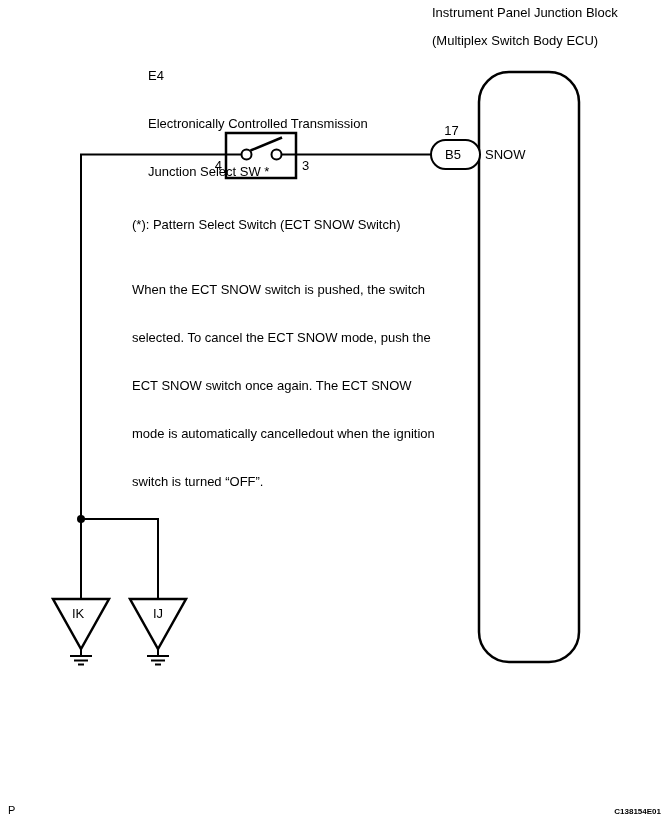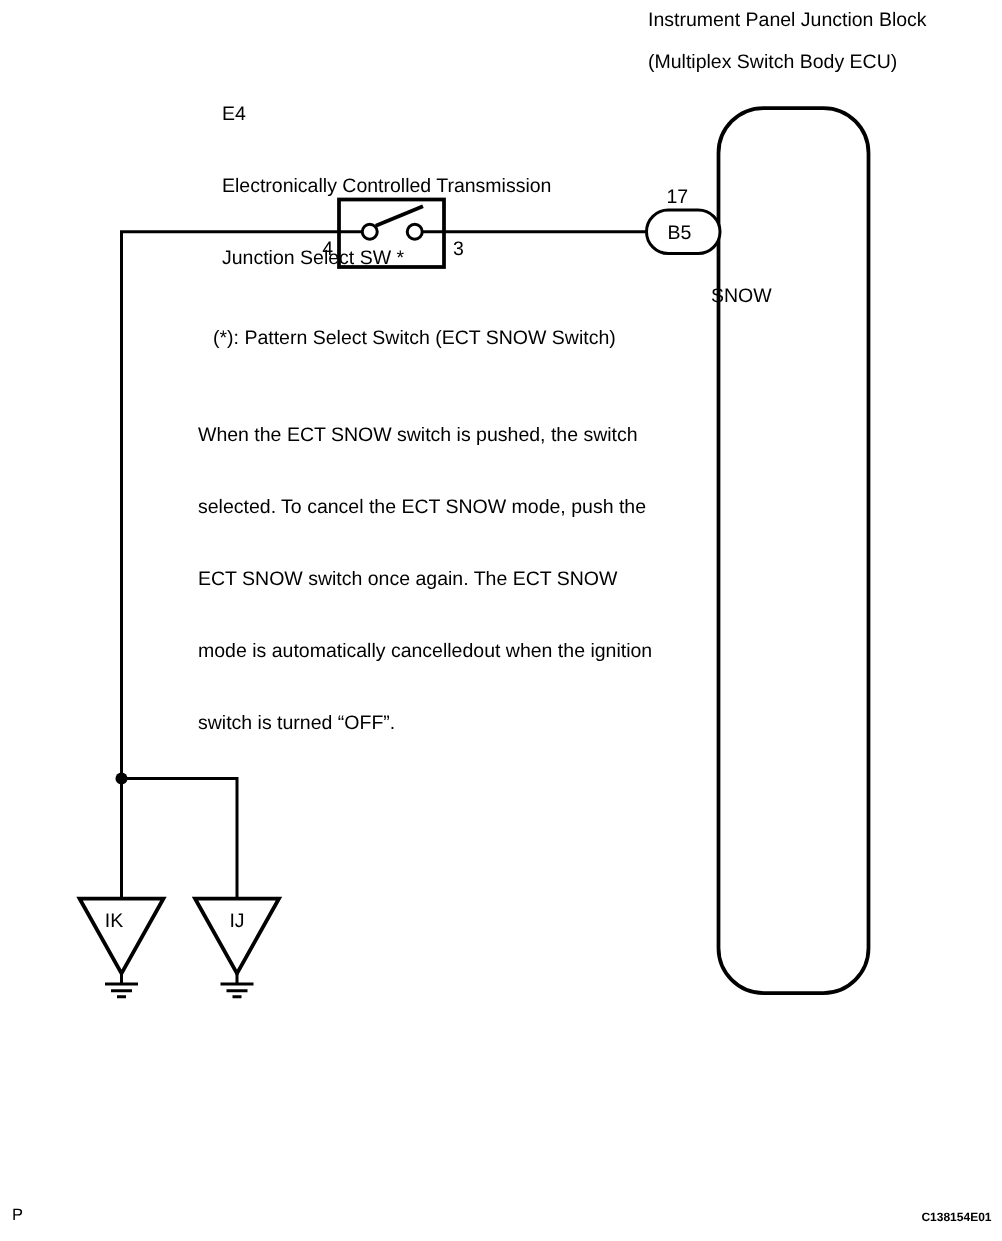--- a/index.html
+++ b/index.html
@@ -25,24 +25,24 @@
     color: var(--line, #000000);
   }
   .label span { display: block; }
   .lbl-header-1 { left: 432px; top: 5px; }
   .lbl-header-2 { left: 432px; top: 33px; }
   .lbl-component { left: 148px; top: 36px; }
   .lbl-pin-4 { left: 204px; top: 158px; width: 18px; text-align: right; }
   .lbl-pin-3 { left: 302px; top: 158px; }
   .lbl-pin-17 { left: 427px; top: 123px; width: 49px; text-align: center; }
   .lbl-b5 { left: 431px; top: 147px; width: 44px; text-align: center; }
-  .lbl-snow { left: 474px; top: 147px; margin-top: 42px; }
-  .lbl-note-title { left: 132px; top: 217px; margin-left: 10px; }
+  .lbl-snow { left: 485px; top: 147px; }
+  .lbl-note-title { left: 132px; top: 217px; }
   .lbl-note-body { left: 132px; top: 250px; }
-  .lbl-ik { left: 62px; top: 606px; width: 28px; text-align: center; }
+  .lbl-ik { left: 72px; top: 606px; width: 28px; }
   .lbl-ij { left: 144px; top: 606px; width: 28px; text-align: center; }
   .lbl-page-marker { left: 8px; top: 802px; font-size: 11px; }
   .lbl-figure-code { left: 561px; top: 804px; width: 100px; text-align: right;
                      font-size: 8px; font-weight: bold; }
 </style>
 </head>
 <body>
 
 <div class="page">
 

